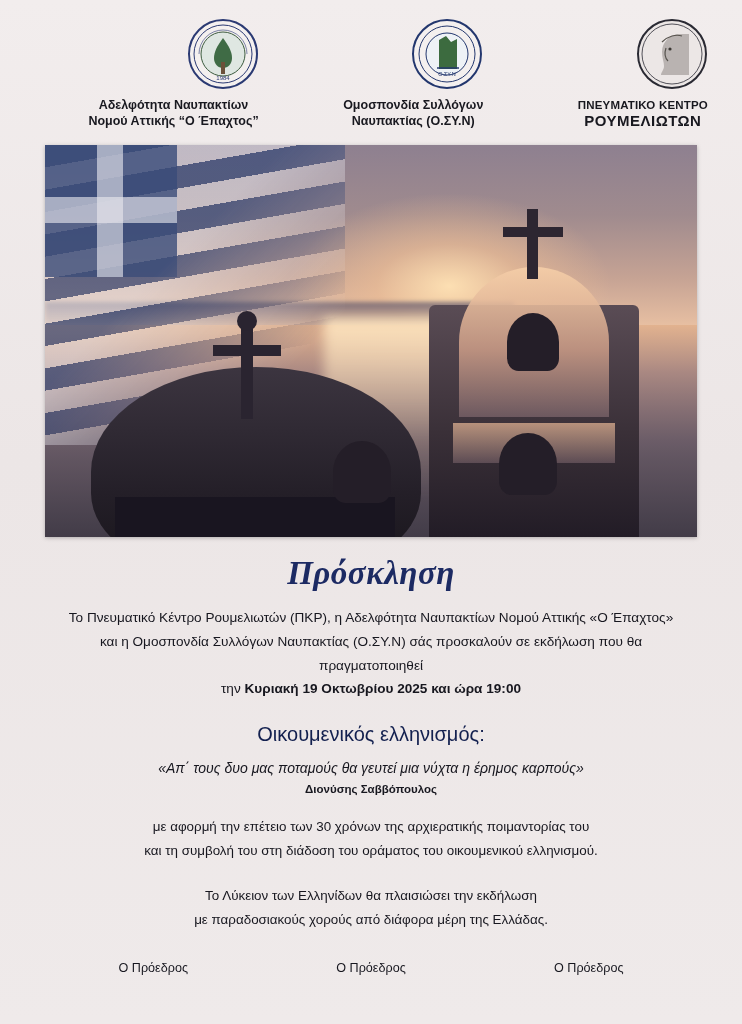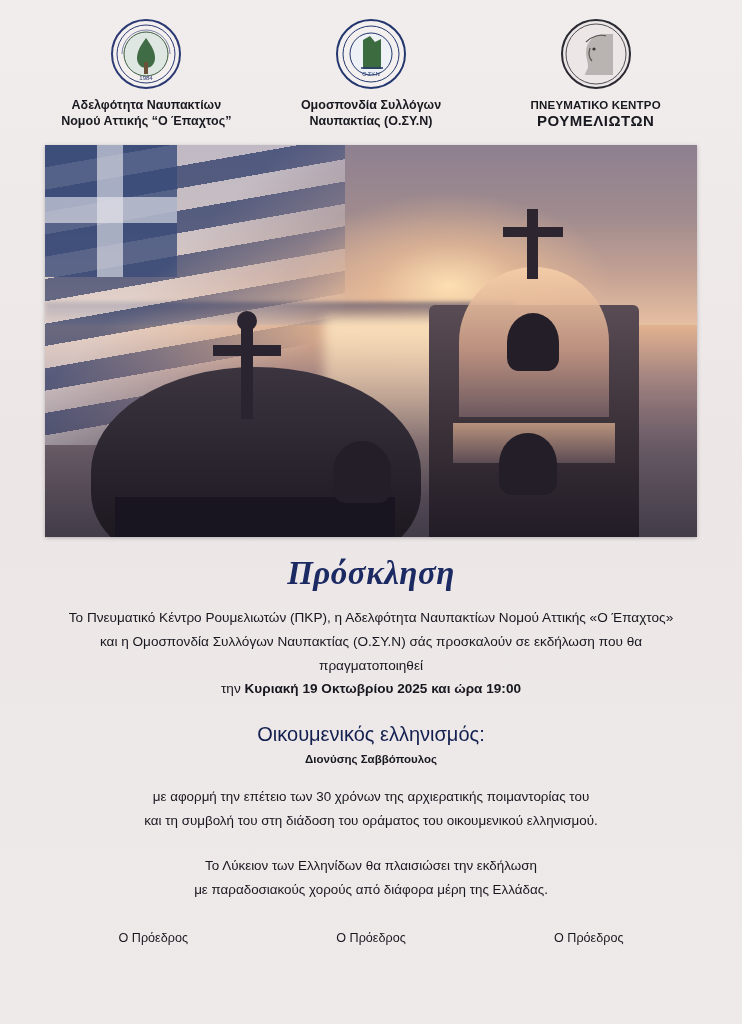--- a/index.html
+++ b/index.html
@@ -26,21 +26,21 @@
   .header {
     display: flex;
     justify-content: space-between;
     align-items: flex-start;
     padding: 18px 34px 0 34px;
     box-sizing: border-box;
   }
   .org {
     display: flex;
     flex-direction: column;
-    align-items: center;
+    align-items: flex-end;
     width: 230px;
   }
   .org .logo {
     margin-bottom: 8px;
   }
   .org .org-name {
     font-size: 12.5px;
     font-weight: bold;
     line-height: 1.25;
     text-align: center;
@@ -366,20 +366,21 @@
 
   <div class="body-text">
     <div>Το Πνευματικό Κέντρο Ρουμελιωτών (ΠΚΡ), η Αδελφότητα Ναυπακτίων Νομού Αττικής «Ο Έπαχτος»</div>
     <div>και η Ομοσπονδία Συλλόγων Ναυπακτίας (Ο.ΣΥ.Ν) σάς προσκαλούν σε εκδήλωση που θα πραγματοποιηθεί</div>
     <div>
       <span>την </span><b>Κυριακή 19 Οκτωβρίου 2025 και ώρα 19:00</b>
     </div>
   </div>
 
   <div class="talk-title">Οικουμενικός ελληνισμός:</div>
+  <div class="quote">«Απ΄ τους δυο μας ποταμούς θα γευτεί μια νύχτα η έρημος καρπούς»</div>
   <div class="quote-author">Διονύσης Σαββόπουλος</div>
 
   <div class="para">
     <div>με αφορμή την επέτειο των 30 χρόνων της αρχιερατικής ποιμαντορίας του</div>
     <div>και τη συμβολή του στη διάδοση του οράματος του οικουμενικού ελληνισμού.</div>
   </div>
 
   <div class="para para2">
     <div>Το Λύκειον των Ελληνίδων θα πλαισιώσει την εκδήλωση</div>
     <div>με παραδοσιακούς χορούς από διάφορα μέρη της Ελλάδας.</div>

